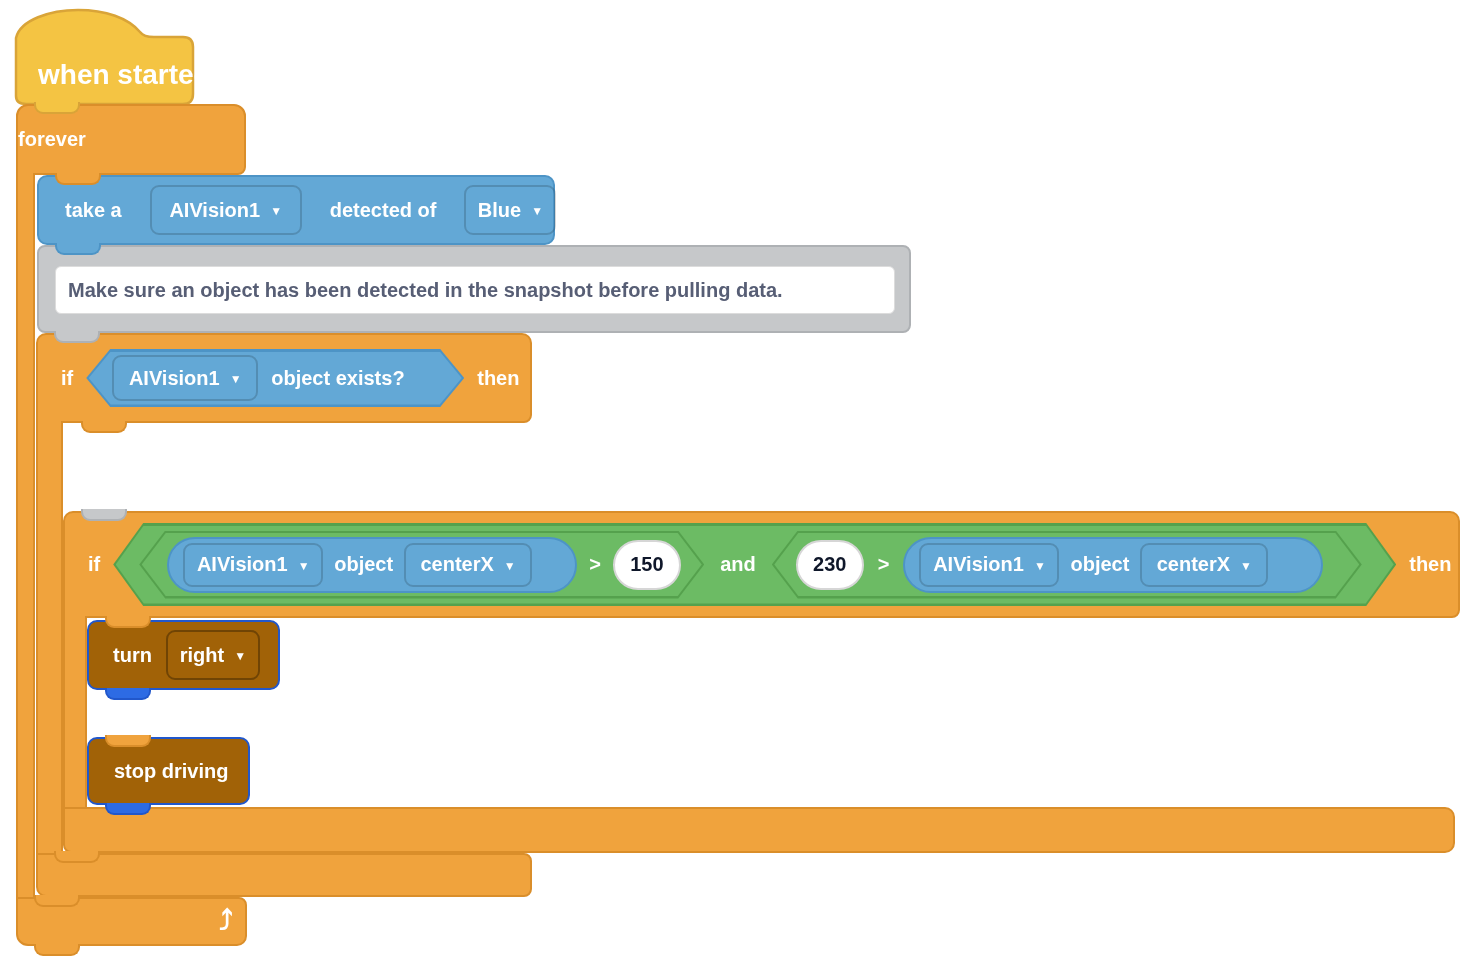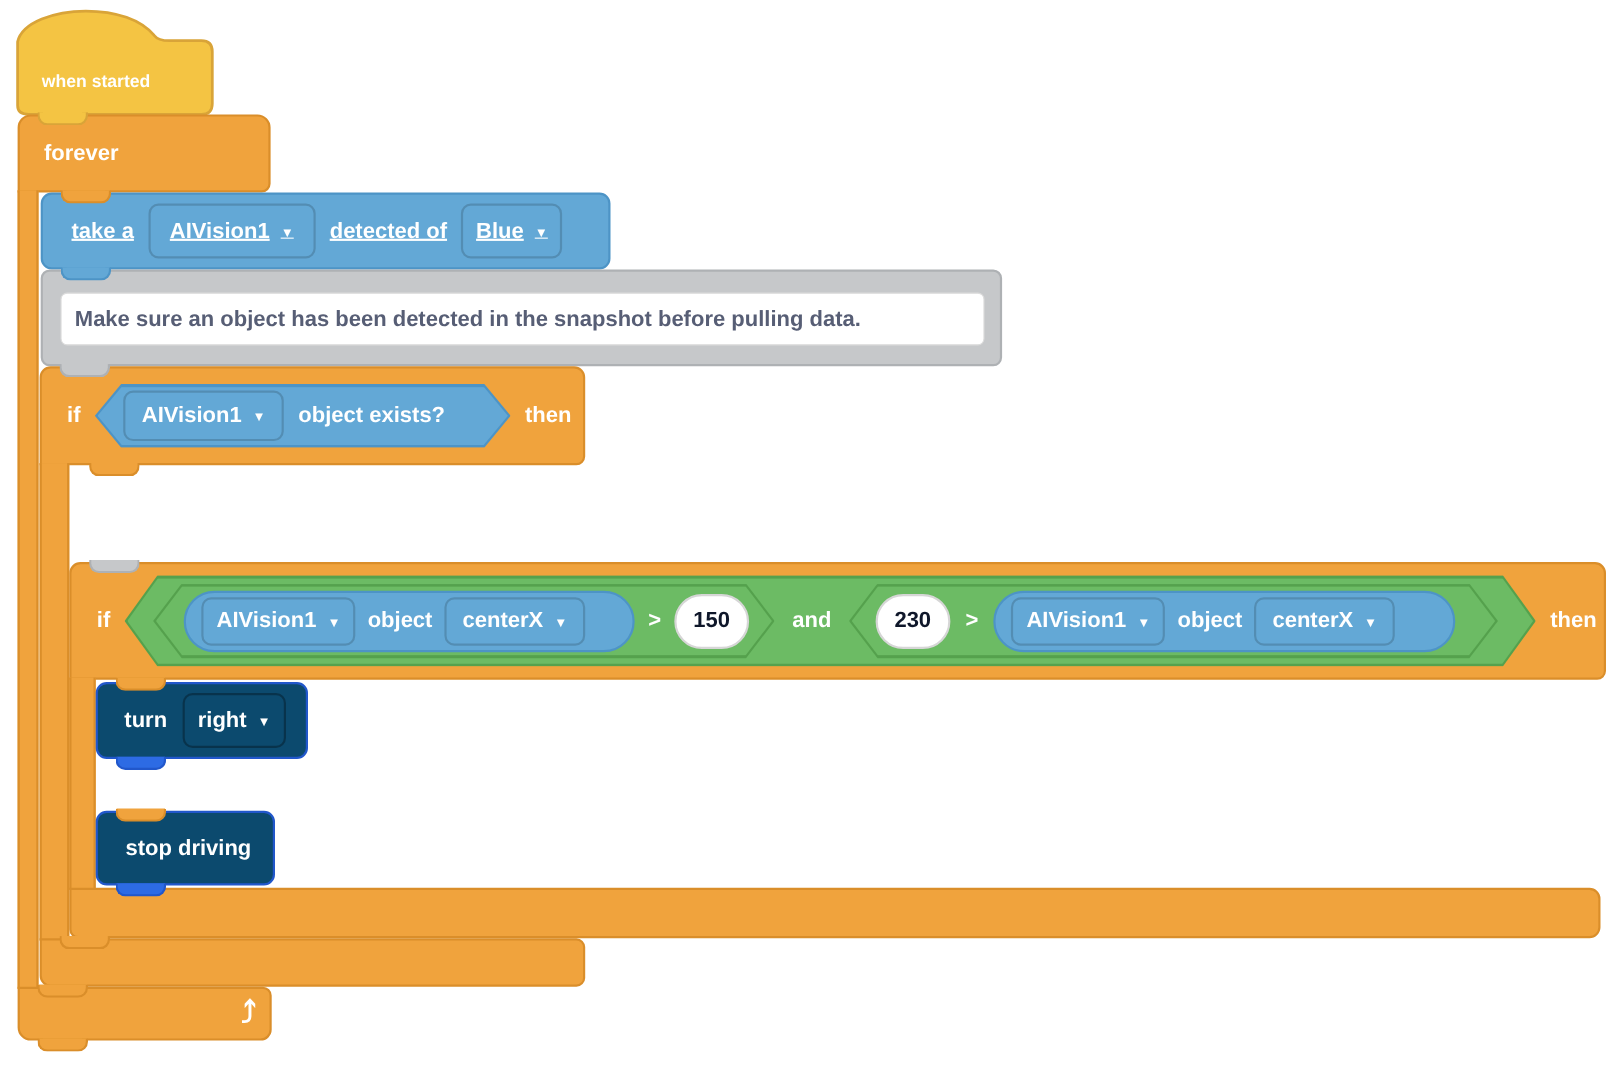--- a/index.html
+++ b/index.html
@@ -3,21 +3,21 @@
 <meta charset="utf-8">
 <style>
   html,body{margin:0;padding:0;background:#ffffff;}
   #canvas{position:relative;width:1476px;height:972px;background:#ffffff;overflow:hidden;
           font-family:"Liberation Sans","DejaVu Sans",sans-serif;font-weight:700;}
   .abs{position:absolute;box-sizing:border-box;}
   .blk{position:absolute;box-sizing:border-box;border:2px solid;display:flex;align-items:center;
        color:#fff;font-size:20px;white-space:nowrap;}
   .c-orange{background:#F0A33D;border-color:#DA8E2A;}
   .c-blue{background:#63A8D6;border-color:#4D94C6;}
-  .c-navy{background:#0c4a6e;border-color:#2157CB;text-align:right;}
+  .c-navy{background:#a16207;border-color:#2157CB;text-align:right;}
   .c-gray{background:#C6C8CA;border-color:#AEB1B4;}
   .spine{position:absolute;box-sizing:border-box;background:#F0A33D;
          border-left:2px solid #DA8E2A;border-right:2px solid #DA8E2A;}
   .bump{position:absolute;box-sizing:border-box;width:46px;height:12px;border:2px solid;border-top:none;
         border-radius:0 0 9px 9px;z-index:6;}
   .b-yellow{background:#F4C443;border-color:#D9A438;}
   .b-orange{background:#F0A33D;border-color:#DA8E2A;}
   .b-blue{background:#63A8D6;border-color:#4D94C6;}
   .b-navy{background:#2D6BE4;border-color:#2157CB;}
   .b-gray{background:#C6C8CA;border-color:#AEB1B4;}
@@ -42,36 +42,36 @@
   .loop-icon{position:absolute;color:#fff;font-size:28px;line-height:1;}
 </style>
 </head>
 <body>
 
 <div id="canvas">
 
   <svg class="abs" style="left:14px;top:6px;" width="183" height="100" viewBox="0 0 183 100">
     <path d="M2,90 L2,32 C6,14 36,4 64,4 C92,4 114,12 126,26 C129,30 134,31 140,31 L169,31 Q179,31 179,41 L179,88 Q179,98 169,98 L12,98 Q2,98 2,90 Z" fill="#F4C443" stroke="#D9A438" stroke-width="2.5"></path>
   </svg>
-  <div class="abs" style="left:38px;top:58px;height:34px;display:flex;align-items:center;color:#fff;font-size:16px;">
+  <div class="abs" style="left:38px;top:58px;height:34px;display:flex;align-items:center;color:#fff;font-size:28px;">
     <span class="lbl">when started</span>
   </div>
   <div class="bump b-yellow" style="left:34px;top:102px;"></div>
 
-  <div class="blk c-orange" style="left:16px;top:104px;width:230px;height:71px;border-radius:12px 12px 8px 0;padding-left:22px;">
+  <div class="blk c-orange" style="left:16px;top:104px;width:230px;height:71px;border-radius:12px 12px 8px 0;">
     <span class="lbl">forever</span>
   </div>
   <div class="bump b-orange" style="left:55px;top:173px;"></div>
   <div class="spine" style="left:16px;top:173px;width:19px;height:726px;"></div>
   <div class="blk c-orange" style="left:16px;top:897px;width:231px;height:49px;border-radius:0 8px 10px 12px;">
     <span class="loop-icon" style="left:186px;top:8px;width:44px;text-align:center;">⤴</span>
   </div>
   <div class="bump b-orange" style="left:34px;top:944px;"></div>
 
-  <div class="blk c-blue" style="left:37px;top:175px;width:518px;height:70px;border-radius:10px;padding-left:26px;gap:13px;text-decoration:underline;">
+  <div class="blk c-blue" style="left:37px;top:175px;width:518px;height:70px;border-radius:10px;padding-left:26px;gap:28px;">
     <span class="lbl">take a</span>
     <div class="dd" style="height:50px;width:152px;">
       <span>AIVision1</span>
       <span class="arw">▼</span>
     </div>
     <span class="lbl">detected of</span>
     <div class="dd" style="height:50px;width:92px;">
       <span>Blue</span>
       <span class="arw">▼</span>
     </div>

